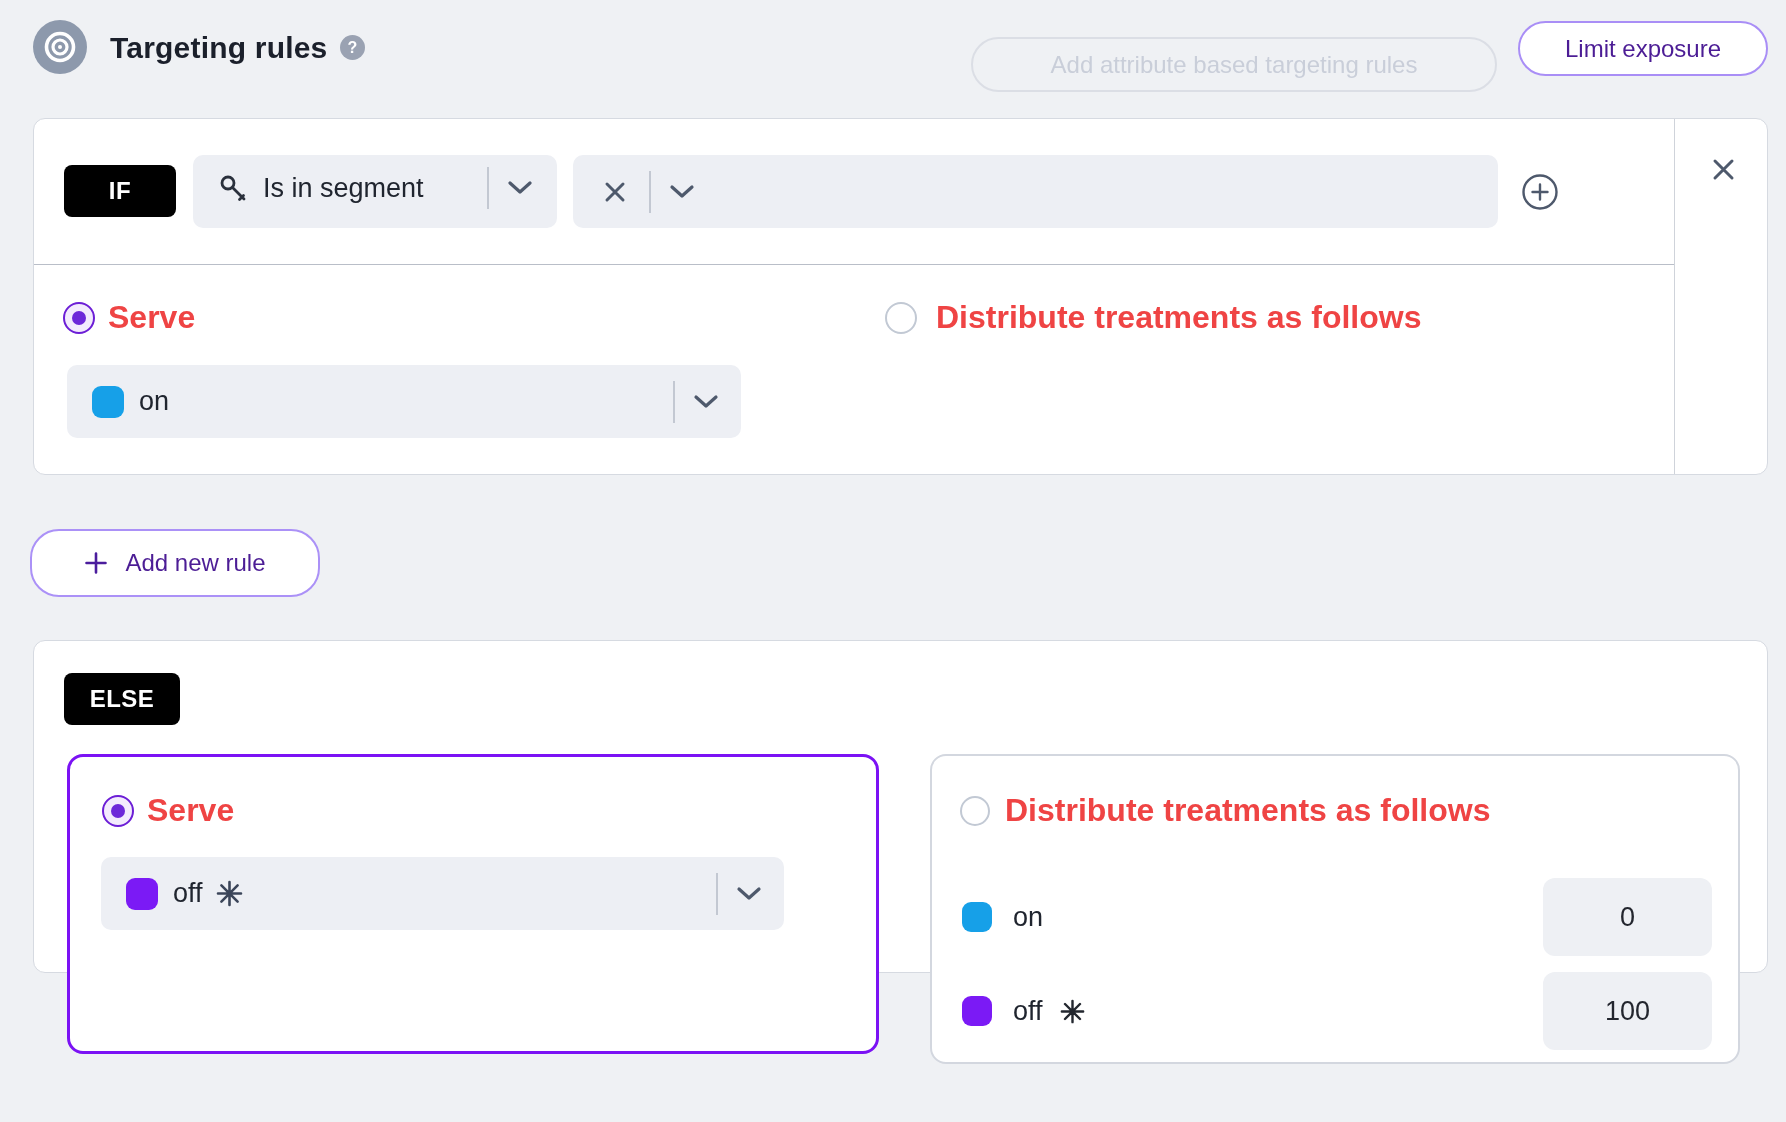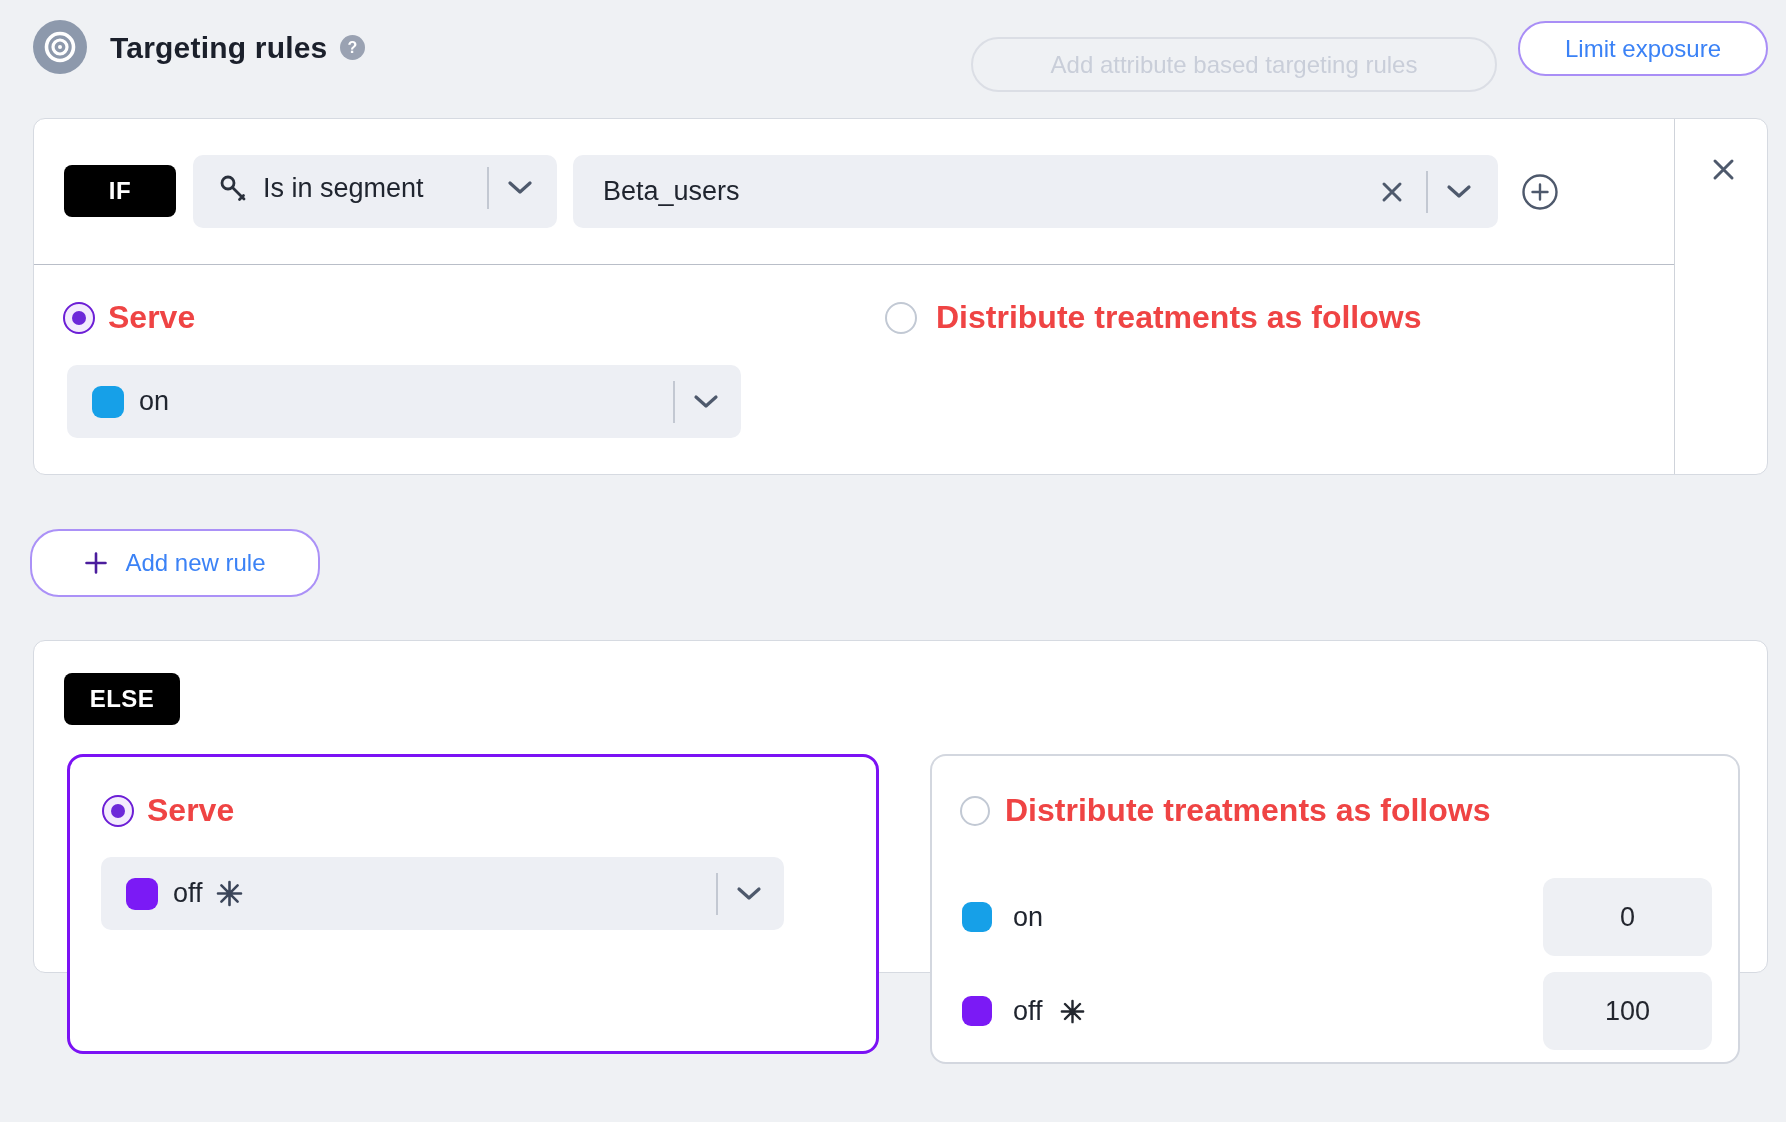--- a/index.html
+++ b/index.html
@@ -25,21 +25,21 @@
     display: flex; align-items: center; justify-content: center;
   }
   .ghost-pill {
     height: 55px; border-radius: 28px; border: 2px solid #dbdee5;
     background: transparent; color: #c9ced9; font-size: 24px;
     display: flex; align-items: center; justify-content: center;
     font-family: inherit; cursor: default; width: 100%;
   }
   .purple-pill {
     height: 55px; border-radius: 28px; border: 2px solid #a98ef6;
-    background: #ffffff; color: #3b82f6; font-size: 24px; font-weight: 500;
+    background: #ffffff; color: #4c1d95; font-size: 24px; font-weight: 500;
     display: flex; align-items: center; justify-content: center;
     font-family: inherit; cursor: pointer; width: 100%;
   }
 
   
   .card {
     background: #ffffff; border: 1px solid #d6dae1; border-radius: 12px;
     position: absolute;
   }
   .badge {
@@ -121,21 +121,20 @@
       <path d="M15.5 15.5 L27 27 M22.5 27.5 L26.5 23.5" fill="none" stroke="#2a303c" stroke-width="2.8" stroke-linecap="round"></path>
     </svg>
     <span class="sel-label" style="margin-left:14px; flex:1;">Is in segment</span>
     <span class="vdiv"></span>
     <svg width="26" height="16" viewBox="0 0 26 16" style="margin:0 24px 0 18px; flex:0 0 auto;">
       <path d="M3 3 L13 12 L23 3" fill="none" stroke="#4e596c" stroke-width="3.2" stroke-linecap="round" stroke-linejoin="round"></path>
     </svg>
   </div>
 
   <div class="select" style="position:absolute; left:539px; top:36px; width:925px; padding:0 0 0 30px;">
-    <span class="sel-label" style="flex:1;">Beta_users</span>
     <button class="icon-btn" style="margin-right:22px;">
       <svg width="24" height="24" viewBox="0 0 24 24">
         <path d="M4 4 L20 20 M20 4 L4 20" fill="none" stroke="#4e596c" stroke-width="3" stroke-linecap="round"></path>
       </svg>
     </button>
     <span class="vdiv"></span>
     <svg width="26" height="16" viewBox="0 0 26 16" style="margin:0 26px 0 18px; flex:0 0 auto;">
       <path d="M3 3 L13 12 L23 3" fill="none" stroke="#4e596c" stroke-width="3.2" stroke-linecap="round" stroke-linejoin="round"></path>
     </svg>
   </div>

